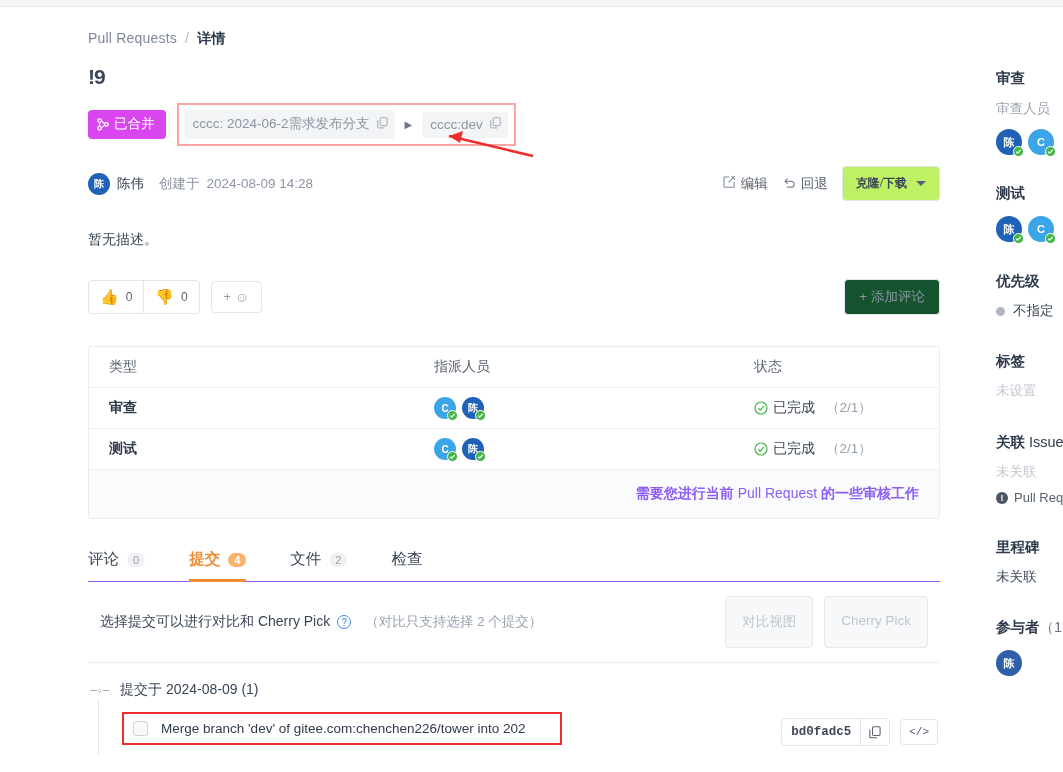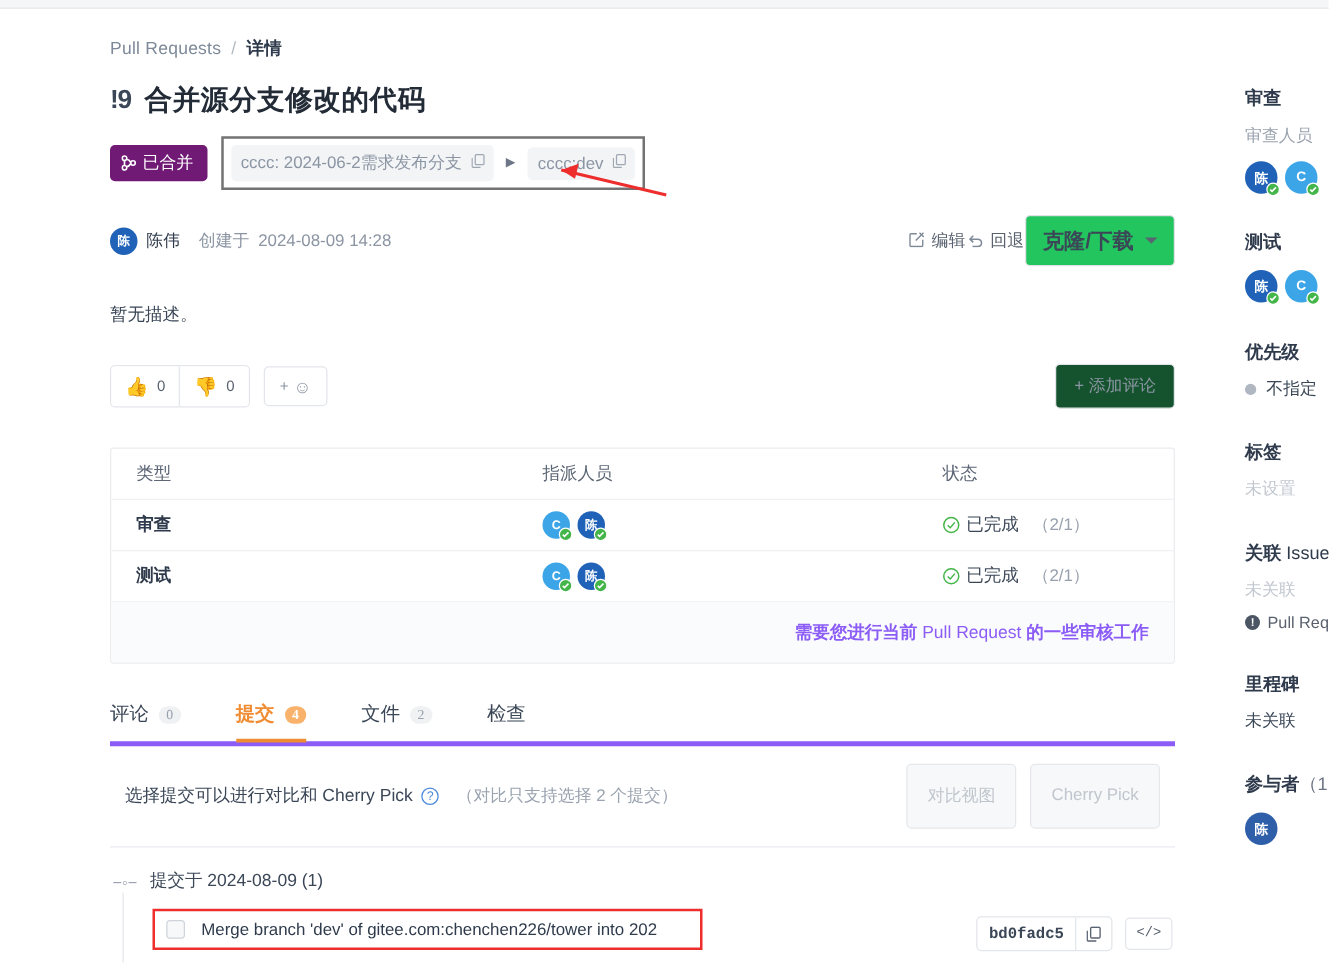--- a/index.html
+++ b/index.html
@@ -24,54 +24,54 @@
   .breadcrumb { font-size:14px; color:#7d8998; letter-spacing:.2px; }
   .breadcrumb .sep { color:#b3bac3; margin:0 4px; }
   .breadcrumb .cur { color:#2f3b4c; font-weight:bold; }
 
   .titlerow { display:flex; align-items:center; margin-top:17px; }
   .prnum { font-size:21px; color:#3b4757; font-weight:bold; margin-right:11px; letter-spacing:-1px; }
   .prtitle { font-size:22px; font-weight:bold; color:#222b36; letter-spacing:.5px; }
 
   .branchrow { display:flex; align-items:center; margin-top:14px; position:relative; }
   .badge-merged {
-    background:#701a75; color:#fff; font-size:13.5px;
+    background:#d946ef; color:#fff; font-size:13.5px;
     padding:5px 11px 6px 9px; border-radius:4px;
     display:flex; align-items:center; gap:5px;
   }
   .badge-merged svg { display:block; }
   .branchbox {
     margin-left:11px; display:flex; align-items:center;
-    border:2px solid #737373; padding:5px 6px; gap:4px;justify-content:center;
+    border:2px solid #fca5a5; padding:5px 6px; gap:4px;justify-content:center;
   }
   .chip {
     background:#f2f4f6; border-radius:4px; color:#8b95a3;
     font-size:13.5px; padding:5px 7px 6px 8px;
     display:flex; align-items:center; gap:7px; white-space:nowrap;
   }
   .copyic { opacity:.8; }
   .arrowic { color:#6d7686; font-size:10px; padding:0 6px; }
 
   .metarow { display:flex; align-items:center; margin-top:20px; }
   .av {
     border-radius:50%; display:inline-flex; align-items:center;
     justify-content:center; color:#fff; font-weight:bold; flex:none;
   }
   .av-22 { width:22px; height:22px; font-size:10px; }
   .av-26 { width:26px; height:26px; font-size:11px; }
   .metaname { font-size:13.5px; color:#2f3b4c; margin-left:7px; }
   .metatime { font-size:13.5px; color:#8b95a3; margin-left:15px; }
-  .metaright { margin-left:auto; display:flex; align-items:center; gap:1px; }
+  .metaright { margin-left:auto; display:flex; align-items:center; gap:14px;font-family:Liberation Serif, serif; }
   .linkbtn {
     font-size:13.5px; color:#59616e; display:flex;
     align-items:center; gap:5px; cursor:pointer;
   }
   .dlbtn {
-    border:1px solid #dfe2e6; border-radius:4px; background:#22c55e;
-    font-size:17px; color:#3b4757; font-weight:bold;
+    border:1px solid #dfe2e6; border-radius:4px; background:#bef264;
+    font-size:12px; color:#3b4757; font-weight:bold;
     padding:8px 13px; display:flex; align-items:center; gap:9px;
     cursor:pointer;
   }
   .caret { width:0;height:0;border-left:5px solid transparent;border-right:5px solid transparent;border-top:5px solid #5a6372; }
 
   .desc { margin-top:30px; font-size:14px; color:#3b4757; }
 
   .reactrow { margin-top:30px; display:flex; align-items:center; }
   .reactgroup { display:flex; border:1px solid #e2e5e9; border-radius:4px; overflow:hidden; }
   .reactbtn {
@@ -122,21 +122,21 @@
   .status { display:flex; align-items:center; font-size:14px; color:#3b4757; }
   .status .ring { margin-right:5px; display:flex; }
   .status .cnt { color:#97a0ac; margin-left:11px; font-size:13.5px; }
   .panel-foot {
     padding:15px 20px; font-size:14px; color:#8b5cf6; background:#fafbfc;text-align:right;
   }
   .panel-foot b { font-weight:bold; }
   .panel-foot .nb { font-weight:normal; }
 
   
-  .tabs { margin-top:30px; display:flex; align-items:flex-end; gap:0; border-bottom:4px solid #8b5cf6;font-family:Liberation Serif, serif; }
+  .tabs { margin-top:30px; display:flex; align-items:flex-end; gap:0; border-bottom:1px solid #8b5cf6; }
   .tab {
     padding:0 22px 11px 0; margin-right:22px; font-size:15.5px; color:#3b4757;
     display:flex; align-items:center; gap:8px; cursor:pointer; position:relative;
   }
   .tab .pill {
     background:#eff1f3; color:#97a0ac; font-size:11px; border-radius:9px;
     padding:1px 6px; min-width:17px; text-align:center;
   }
   .tab.active { color:#f08c32; font-weight:bold; }
   .tab.active .pill { background:#f9b26b; color:#fff; }
@@ -224,21 +224,20 @@
   <div class="main">
 
     <div class="breadcrumb">
       <span>Pull Requests</span>
       <span class="sep">/</span>
       <span class="cur">详情</span>
     </div>
 
     <div class="titlerow">
       <span class="prnum">!9</span>
-      <span class="prtitle">合并源分支修改的代码</span>
     </div>
 
     <div class="branchrow">
       <div class="badge-merged">
         <span>
           <svg width="12" height="13" viewBox="0 0 12 13" fill="none" stroke="#ffffff" stroke-width="1.3">
             <circle cx="2.6" cy="2.6" r="1.8"></circle>
               <circle cx="2.6" cy="10.2" r="1.8"></circle>
             <circle cx="9.4" cy="6.4" r="1.8"></circle>
             <path d="M2.6 4.4v4M4.4 3.4c2 .4 2.6 1.6 3.2 2.6M4.4 9.4c2-.4 2.6-1.6 3.2-2.6"></path>

